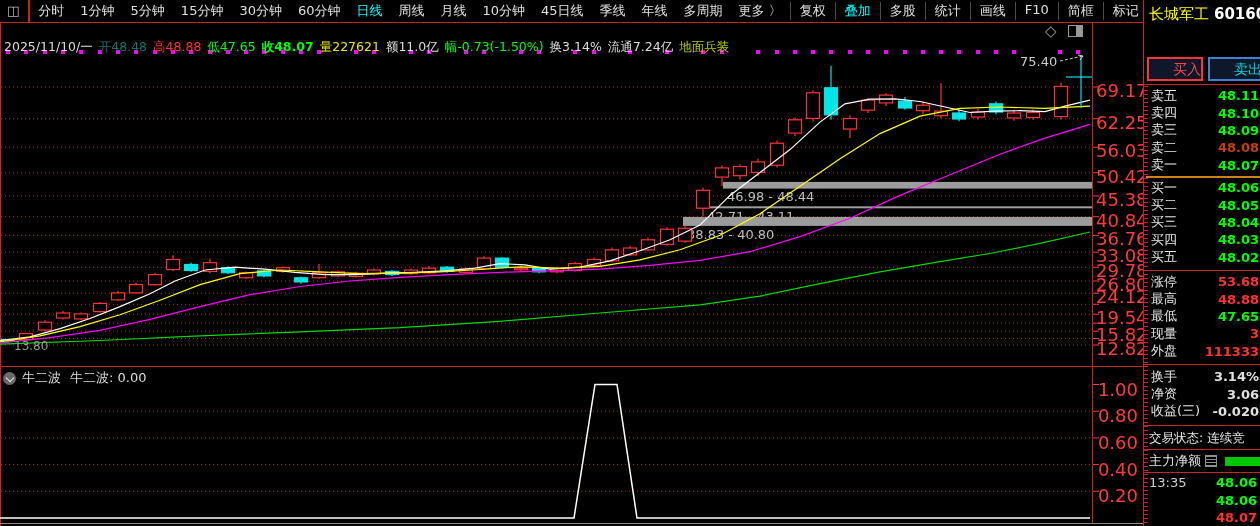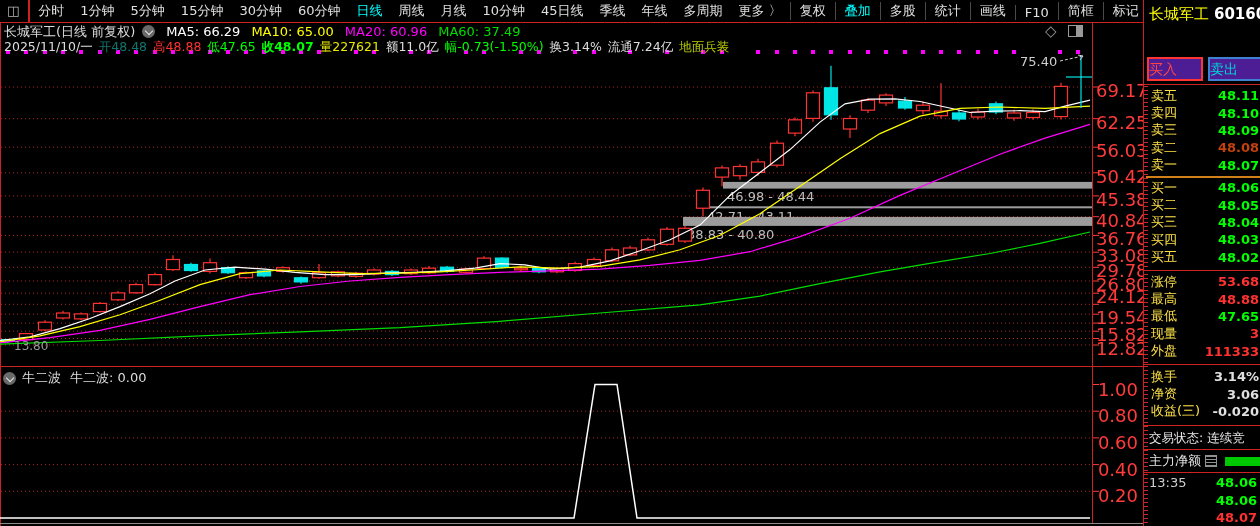--- a/index.html
+++ b/index.html
@@ -7,21 +7,21 @@
        font-family:"DejaVu Sans","Liberation Sans",sans-serif;}
   .abs{position:absolute;}
   .hline{position:absolute;height:1px;background:#c22;}
   .vline{position:absolute;width:1px;background:#c22;}
   
   #toolbar{position:absolute;left:0;top:0;width:1143px;height:22px;background:#000;
            display:flex;align-items:center;font-size:13px;color:#e0e0e0;white-space:nowrap;z-index:5;}
   #tb-icon{display:inline-block;color:#b8b8b8;font-size:13px;padding:0 9px 0 7px;border-right:2px solid #c22;height:22px;line-height:22px;}
   #tb-left{display:flex;}
   #tb-left span{padding:0 8px;cursor:default;}
-  #tb-right{display:flex;margin-left:auto;align-items:flex-end;}
+  #tb-right{display:flex;margin-left:auto;}
   #tb-right span{padding:0 9px;border-left:1px solid #4a4a4a;}
   .tb-active{color:#00ffff;}
   
   #title-row{position:absolute;left:4px;top:24px;height:15px;display:flex;align-items:center;
              font-size:13px;color:#dcdcdc;white-space:nowrap;z-index:4;}
   #title-row .mav{margin-left:11px;}
   .cicon{display:inline-block;width:13px;height:13px;border-radius:50%;background:#6a6a6a;margin-left:7px;position:relative;}
   .cicon:after{content:"";position:absolute;left:3.5px;top:3px;width:5px;height:5px;border-right:1.5px solid #e8e8e8;border-bottom:1.5px solid #e8e8e8;transform:rotate(45deg);}
   #info-row{position:absolute;left:4px;top:40px;height:14px;display:flex;align-items:center;
             font-size:12.5px;white-space:nowrap;z-index:4;}
@@ -42,27 +42,27 @@
   #panel{position:absolute;left:1144px;top:0;width:116px;height:526px;background:#000;z-index:6;overflow:hidden;}
   #p-ruler{position:absolute;left:0;top:86px;width:4px;height:437px;
            background:repeating-linear-gradient(to bottom,#c22 0 1px,transparent 1px 4px);}
   #p-name{position:absolute;left:5px;top:5px;white-space:nowrap;font-size:15px;}
   #p-name .nm{color:#ffff00;}
   #p-name .cd{color:#fff;font-weight:bold;margin-left:5px;}
   #p-price{position:absolute;left:5px;top:28px;white-space:nowrap;color:#00ff00;}
   #p-price .big{font-size:23px;font-weight:bold;}
   #p-price .chg{font-size:12px;margin-left:6px;}
   #p-btns{position:absolute;left:3px;top:57px;display:flex;}
-  #p-btns .pbtn{width:52px;height:20px;line-height:20px;text-align:left;font-size:14px;background:#4c1d95;margin-right:5px;}
+  #p-btns .pbtn{width:52px;height:20px;line-height:20px;text-align:right;font-size:14px;background:#0f172a;margin-right:5px;}
   #btn-buy{border:2px solid #ff3535;color:#ff4545;}
   #btn-sell{border:2px solid #4080d0;color:#00d8d8;}
   .pdiv{position:absolute;left:0;width:116px;height:1px;background:#c22;}
   .prow{display:flex;justify-content:space-between;align-items:center;height:17.4px;
         padding:0 1px 0 7px;font-size:13px;white-space:nowrap;}
-  .prow .lb{color:#fde047;}
+  .prow .lb{color:#e5e5e5;}
   .prow .vl{font-weight:bold;}
   #p-orange{position:absolute;left:2px;top:176px;width:114px;height:2px;background:#d08018;}
   #p-status{position:absolute;left:5px;top:430px;font-size:12.5px;color:#e6e6e6;white-space:nowrap;}
   #p-flow{position:absolute;left:5px;top:452px;height:18px;display:flex;align-items:center;font-size:13px;color:#e6e6e6;white-space:nowrap;}
   #flow-icon{display:inline-block;width:10px;height:10px;border:1px solid #909090;margin-left:4px;
              background:repeating-linear-gradient(to bottom,#909090 0 1px,transparent 1px 3px);}
   #flow-bar{display:inline-block;width:40px;height:9px;background:#00c800;margin-left:8px;}
   #p-ticks{position:absolute;left:5px;top:474px;width:108px;}
   .trow{display:flex;height:17.5px;align-items:center;font-size:13px;}
   .trow .tm{color:#cfcfcf;width:44px;}
@@ -343,25 +343,20 @@
         <span>统计</span>
         <span>画线</span>
         <span>F10</span>
         <span>简框</span>
         <span>标记</span>
         <span>+自选</span>
         <span>返回</span>
       </div>
   </div>
 
-  <div id="title-row">
-    <span>长城军工(日线 前复权)</span>
-    <span class="cicon"></span>
-    <span id="ma-vals"><span class="mav" style="color: rgb(255, 255, 255);">MA5: 66.29</span><span class="mav" style="color: rgb(255, 255, 0);">MA10: 65.00</span><span class="mav" style="color: rgb(255, 0, 255);">MA20: 60.96</span><span class="mav" style="color: rgb(0, 221, 0);">MA60: 37.49</span></span>
-  </div>
 
   <div id="info-row">
       <span style="color: rgb(221, 221, 221);">2025/11/10/一</span>
       <span style="color: #0f766e;">开48.48</span>
       <span style="color: rgb(255, 50, 50);">高48.88</span>
       <span style="color: rgb(0, 255, 0);">低47.65</span>
       <span style="color: rgb(0, 255, 0); font-weight: bold;">收48.07</span>
       <span style="color: rgb(232, 232, 0);">量227621</span>
       <span style="color: rgb(221, 221, 221);">额11.0亿</span>
       <span style="color: rgb(0, 255, 0);">幅-0.73(-1.50%)</span>

